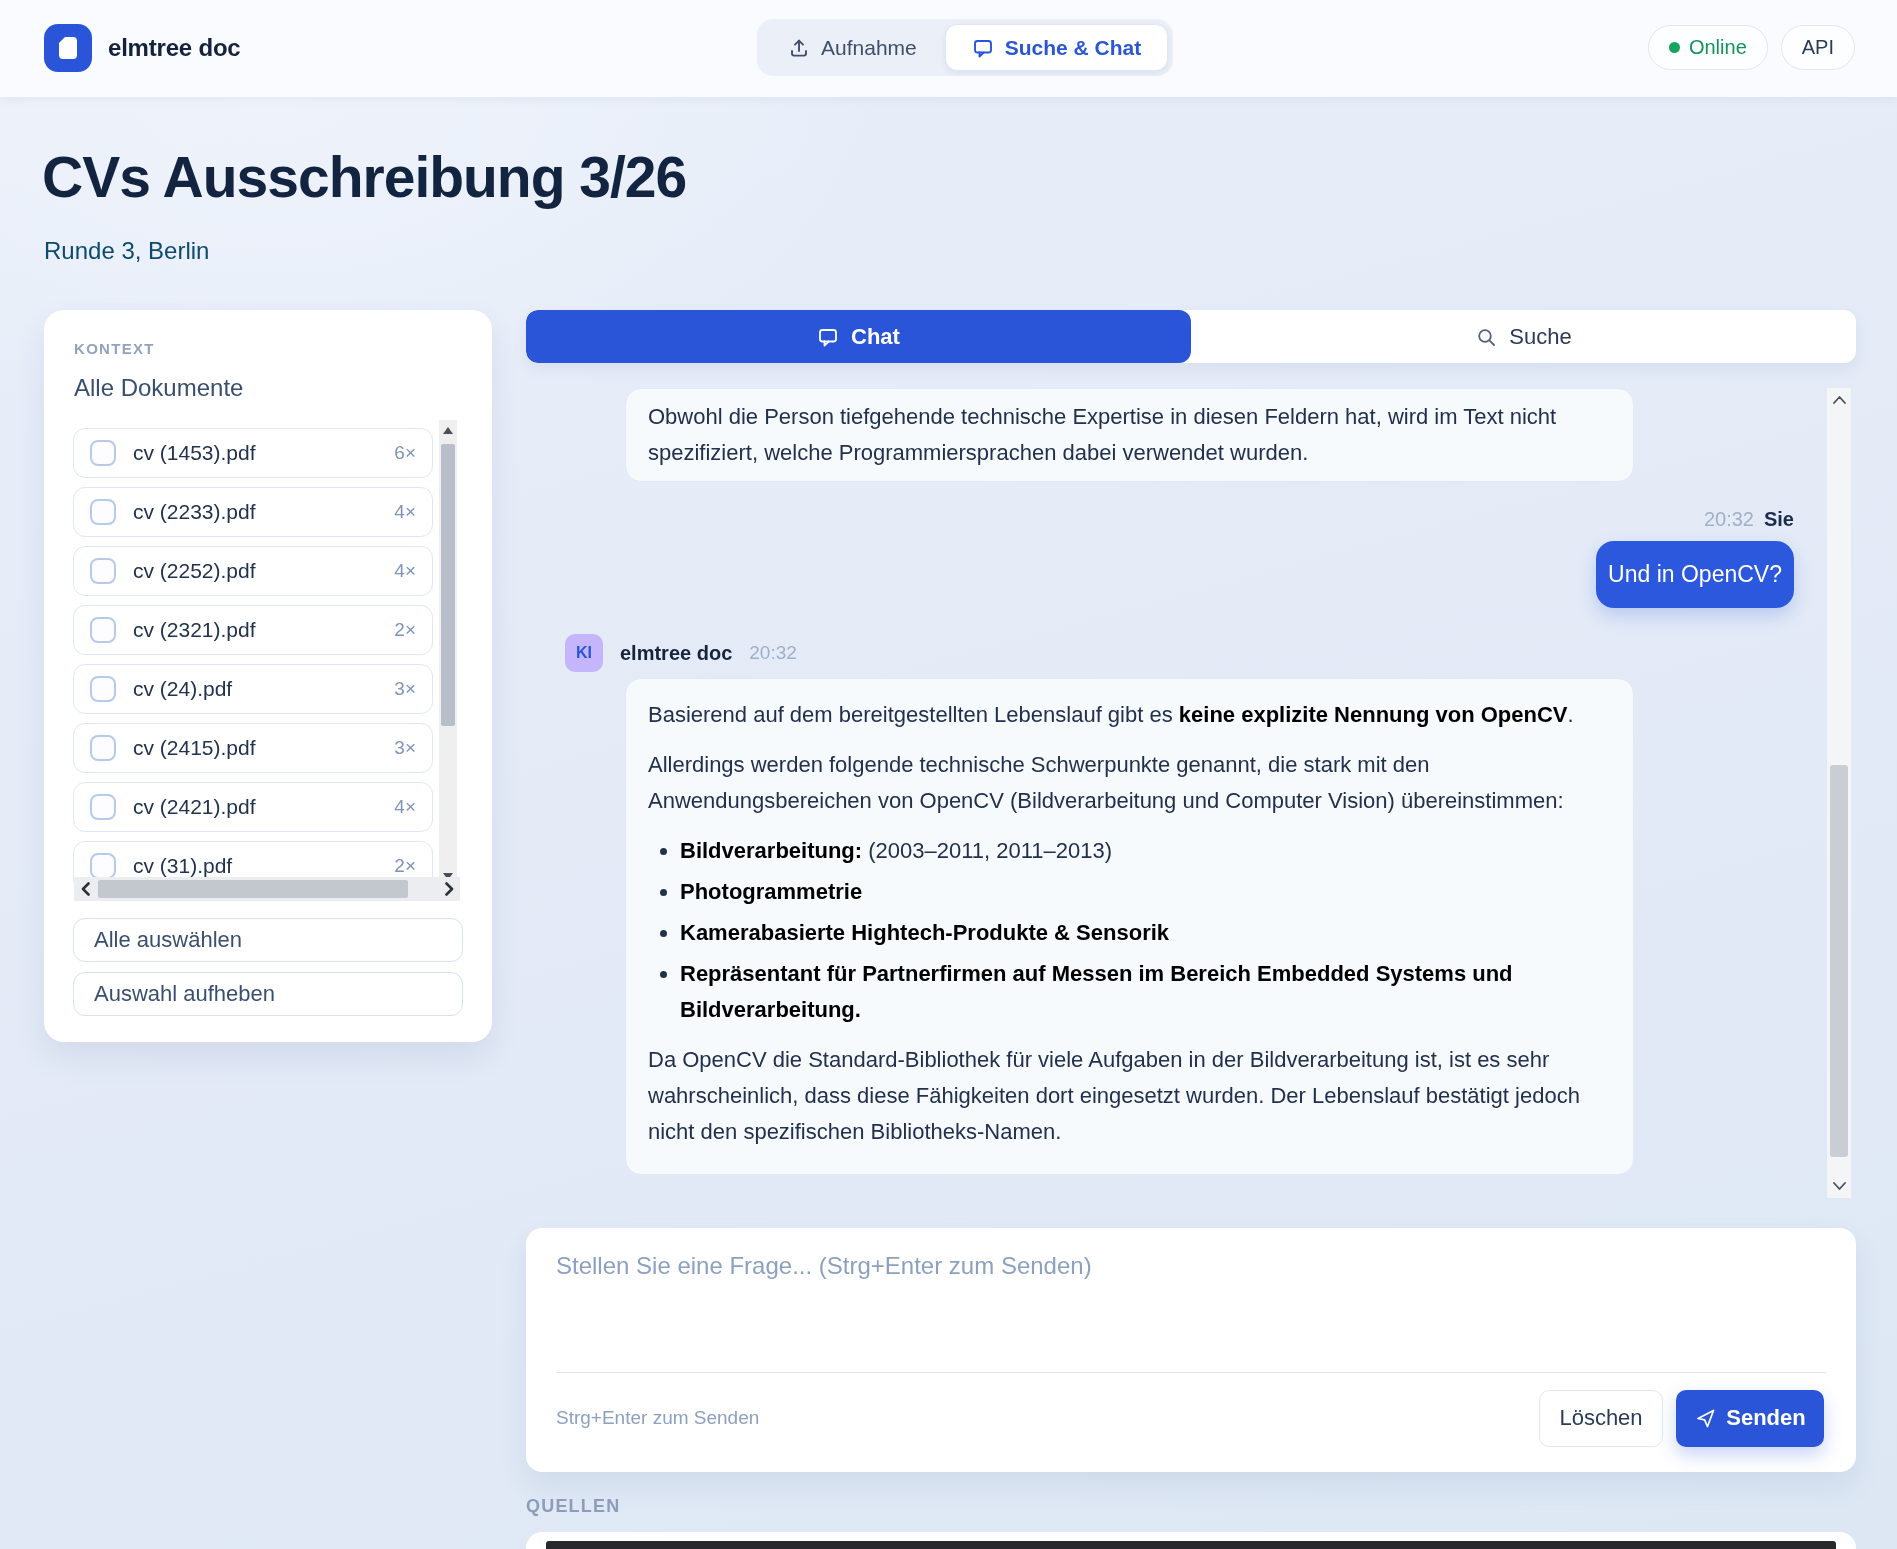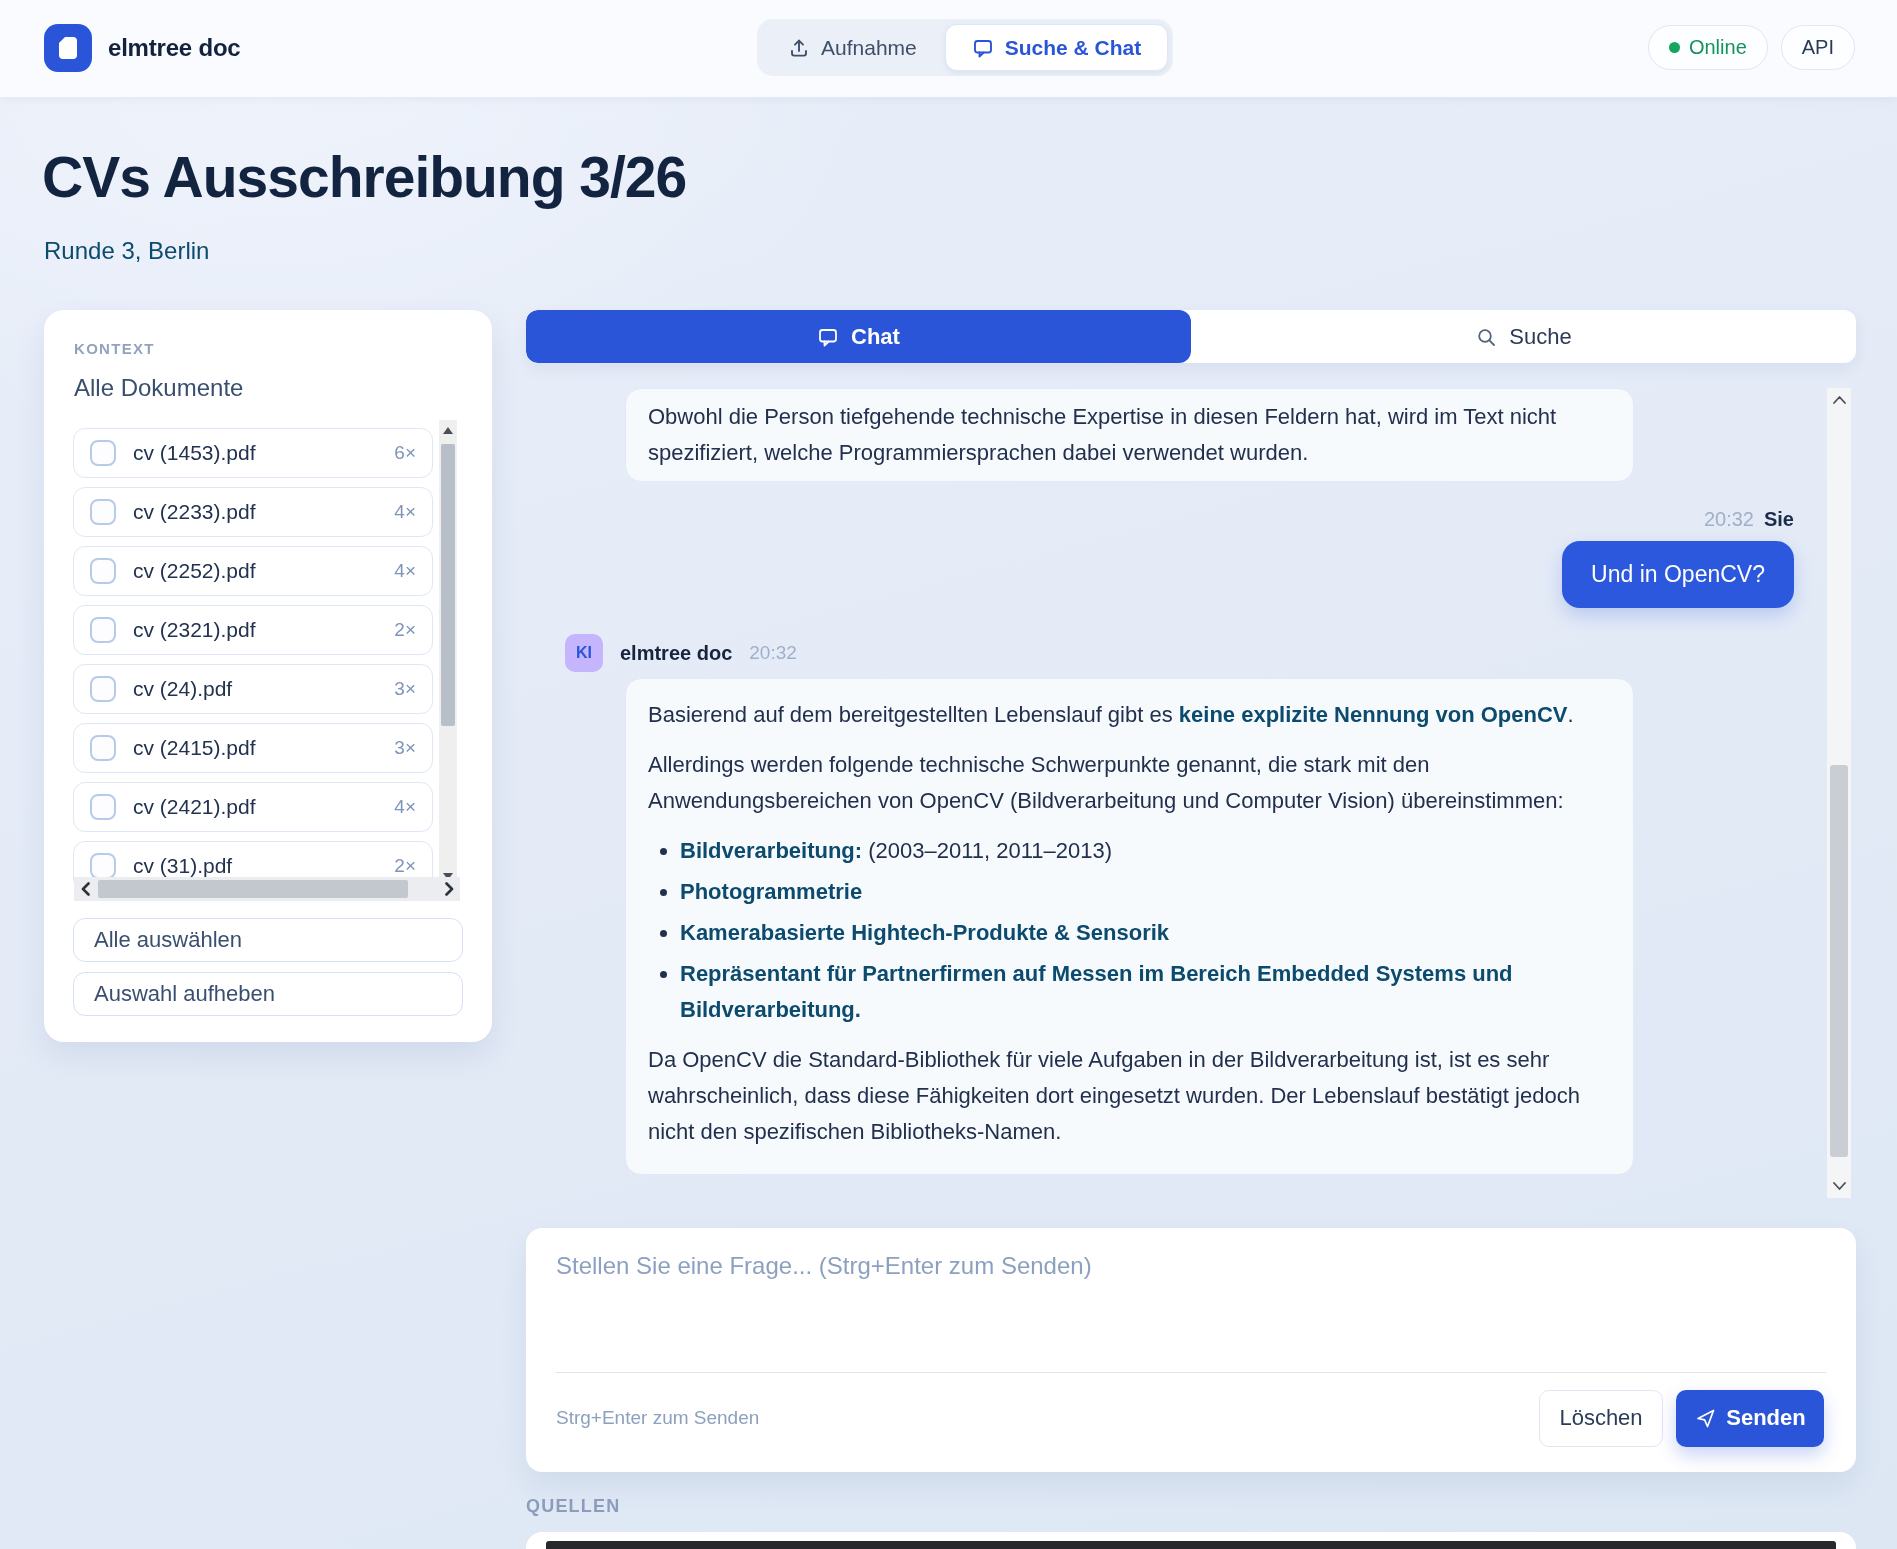--- a/index.html
+++ b/index.html
@@ -78,32 +78,32 @@
   .tab { flex:1; display:flex; align-items:center; justify-content:center; gap:12px; font-size:22px; }
   .tab.chat { background:#2a55d8; color:#ffffff; font-weight:600; border-radius:12px; }
   .tab.search { color:#2b3a55; }
 
   .chat-viewport { position:absolute; left:0; top:53px; width:1330px; height:865px; overflow:hidden; padding-top:25px; }
 
   .bubble.ai { margin-left:99px; width:1009px; background:#f7fafd; border:1.5px solid #e3eaf5;
                border-radius:16px; font-size:22px; line-height:36px; color:#22304d; }
   .bubble.ai.partial { padding:10px 22px; }
   .bubble.ai.big { padding:18px 22px 24px 22px; }
-  .bubble.ai strong { color:#0c4a6e; }
+  .bubble.ai strong { color:#000000; }
   .bubble.ai p { margin:0 0 14px 0; }
   .bubble.ai p:last-child { margin-bottom:0; }
   .bubble.ai ul { margin:0 0 14px 0; padding-left:32px; }
   .bubble.ai li { margin-bottom:5px; }
 
   .meta-right { margin-top:26px; margin-right:62px; text-align:right; font-size:20px; }
   .meta-right .time { color:#9fb0c9; margin-right:10px; }
   .meta-right .who { color:#1b2b4b; font-weight:700; }
 
   .user-row { display:flex; justify-content:flex-end; margin-top:10px; margin-right:62px; }
-  .bubble.user { background:#2b58dd; color:#ffffff; font-size:23px; padding:20px 29px;
+  .bubble.user { background:#2b58dd; color:#ffffff; font-size:23px; padding:20px 12px;
                  border-radius:18px; box-shadow:0 8px 18px rgba(43,88,221,.22); }
 
   .ai-header { margin-top:26px; margin-left:39px; display:flex; align-items:center; gap:17px; }
   .avatar { width:38px; height:38px; border-radius:10px; background:#c4b5fd; color:#2a55d8;
             font-size:16px; font-weight:800; display:flex; align-items:center; justify-content:center; }
   .ai-name { font-size:20px; font-weight:700; color:#16243d; }
   .ai-time { font-size:19px; color:#9fb0c9; }
   .ai-header + .bubble.ai { margin-top:6px; }
 
   

